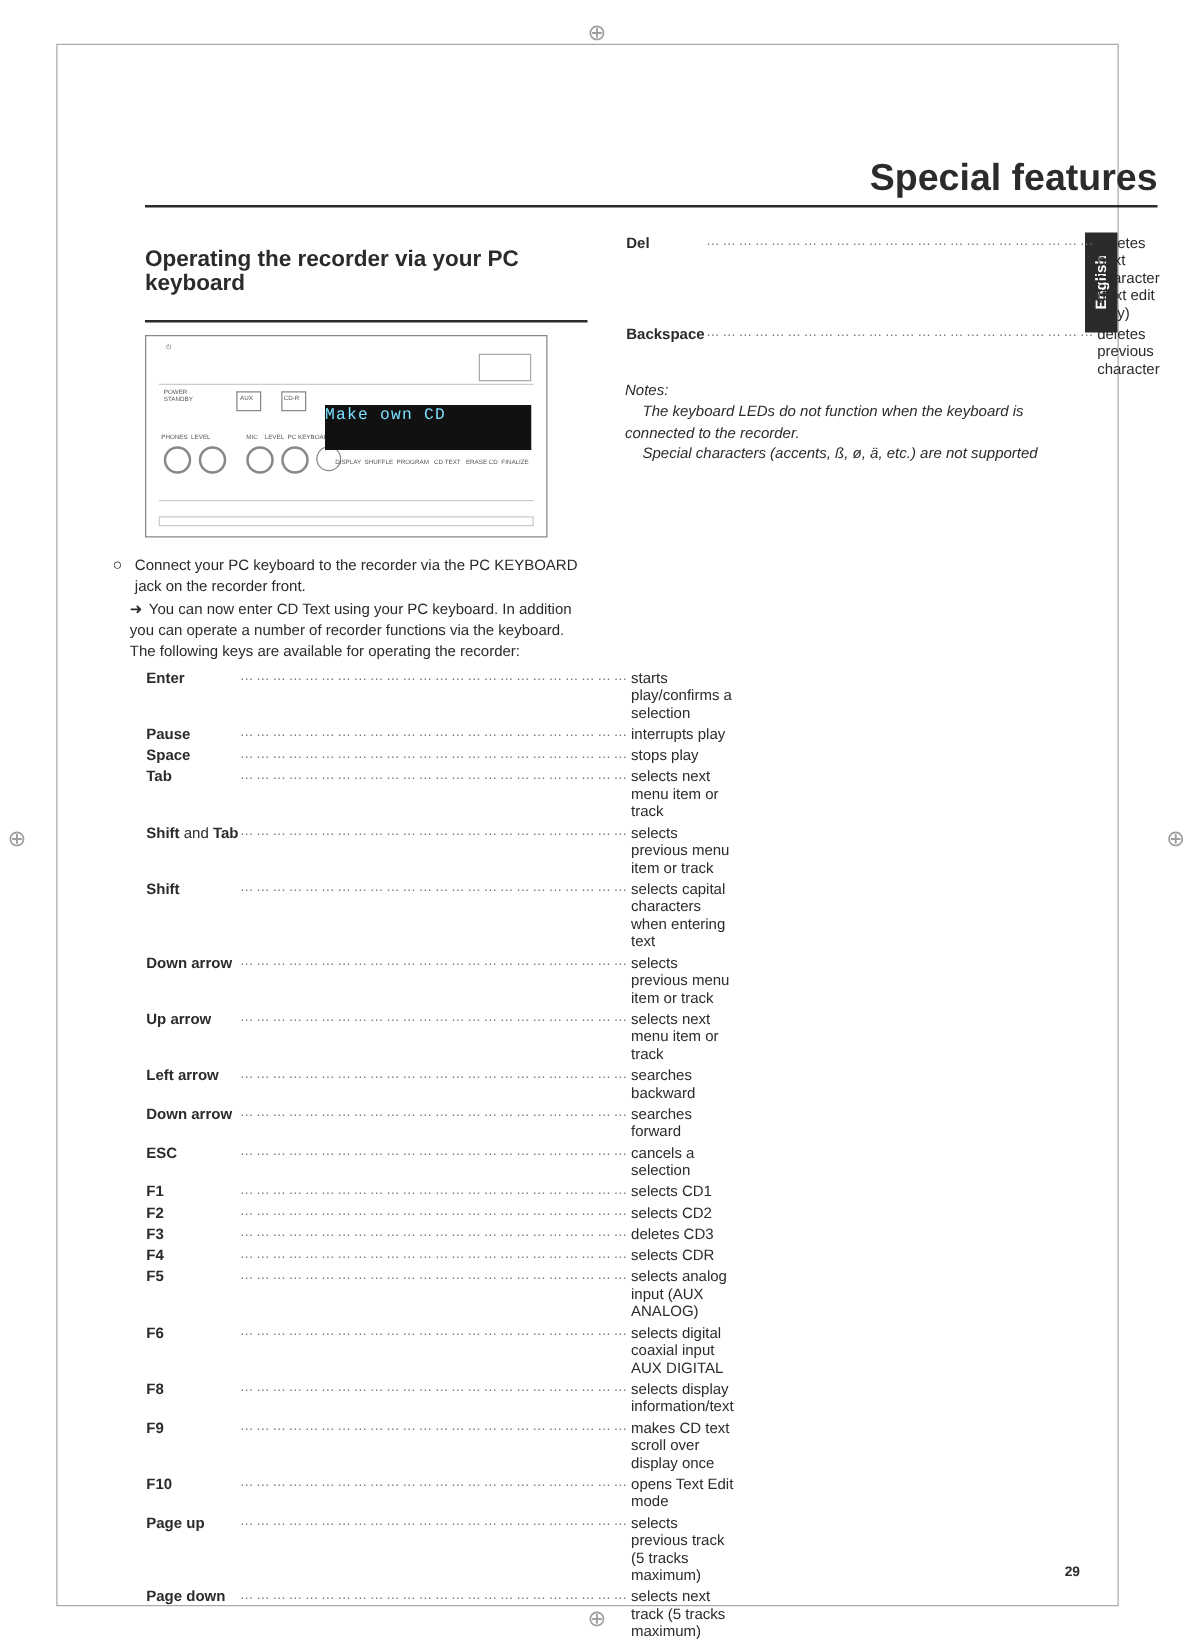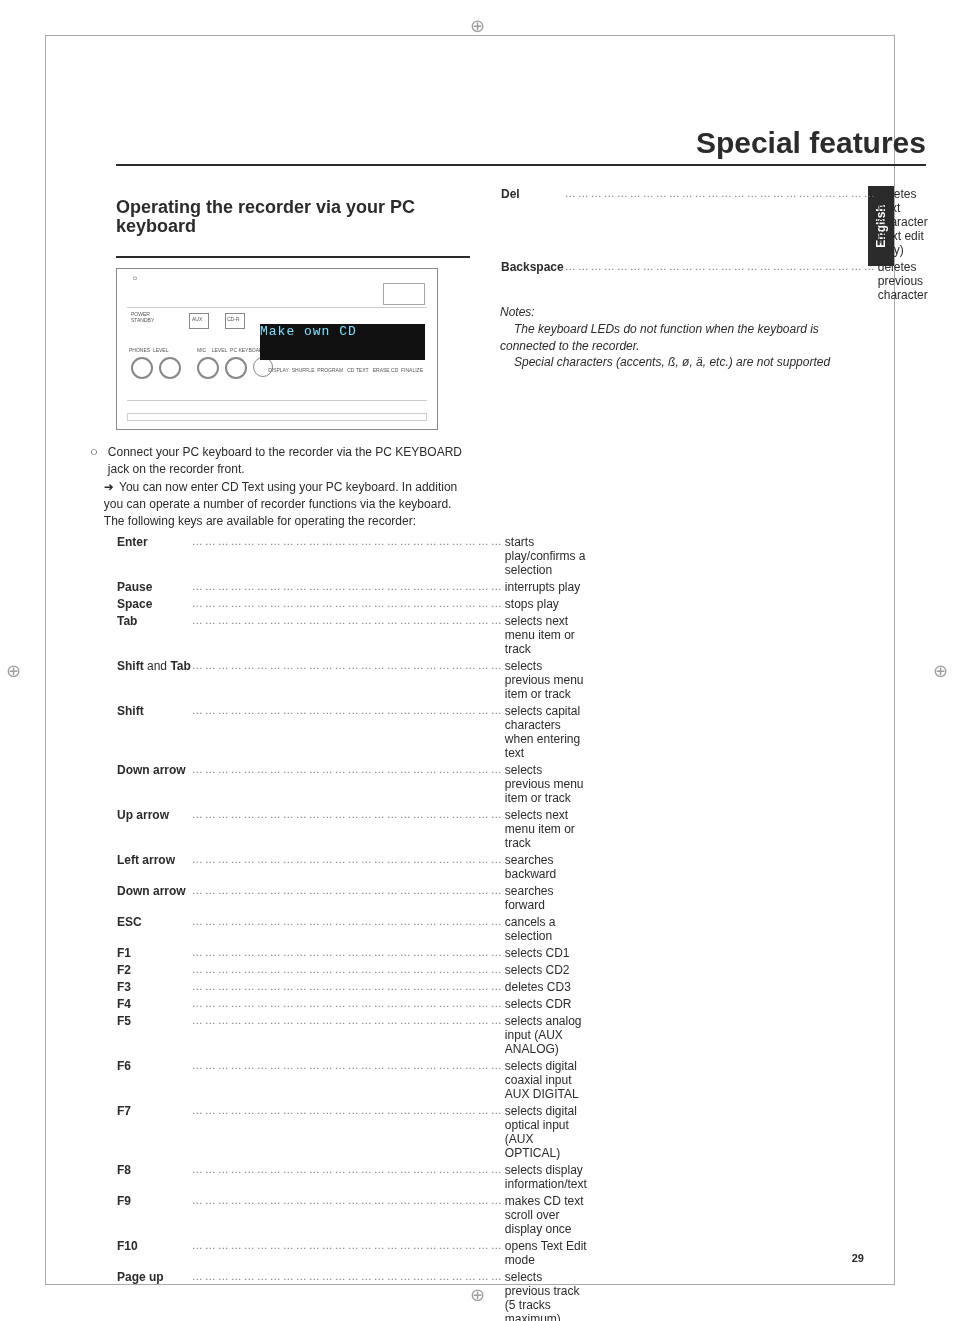--- a/index.html
+++ b/index.html
@@ -333,27 +333,20 @@
               <td class="desc" style="width: 55%;">selects analog input (AUX ANALOG)</td>
             </tr>
             <tr>
               <td class="key"><span><b>F6</b></span></td>
               <td class="dots">
                 <span class="dotline">………………………………………………………………</span>
               </td>
               <td class="desc" style="width: 55%;">selects digital coaxial input AUX DIGITAL</td>
             </tr>
             <tr>
-              <td class="key"><span><b>F7</b></span></td>
-              <td class="dots">
-                <span class="dotline">………………………………………………………………</span>
-              </td>
-              <td class="desc" style="width: 55%;">selects digital optical input (AUX OPTICAL)</td>
-            </tr>
-            <tr>
               <td class="key"><span><b>F8</b></span></td>
               <td class="dots">
                 <span class="dotline">………………………………………………………………</span>
               </td>
               <td class="desc" style="width: 55%;">selects display information/text</td>
             </tr>
             <tr>
               <td class="key"><span><b>F9</b></span></td>
               <td class="dots">
                 <span class="dotline">………………………………………………………………</span>

